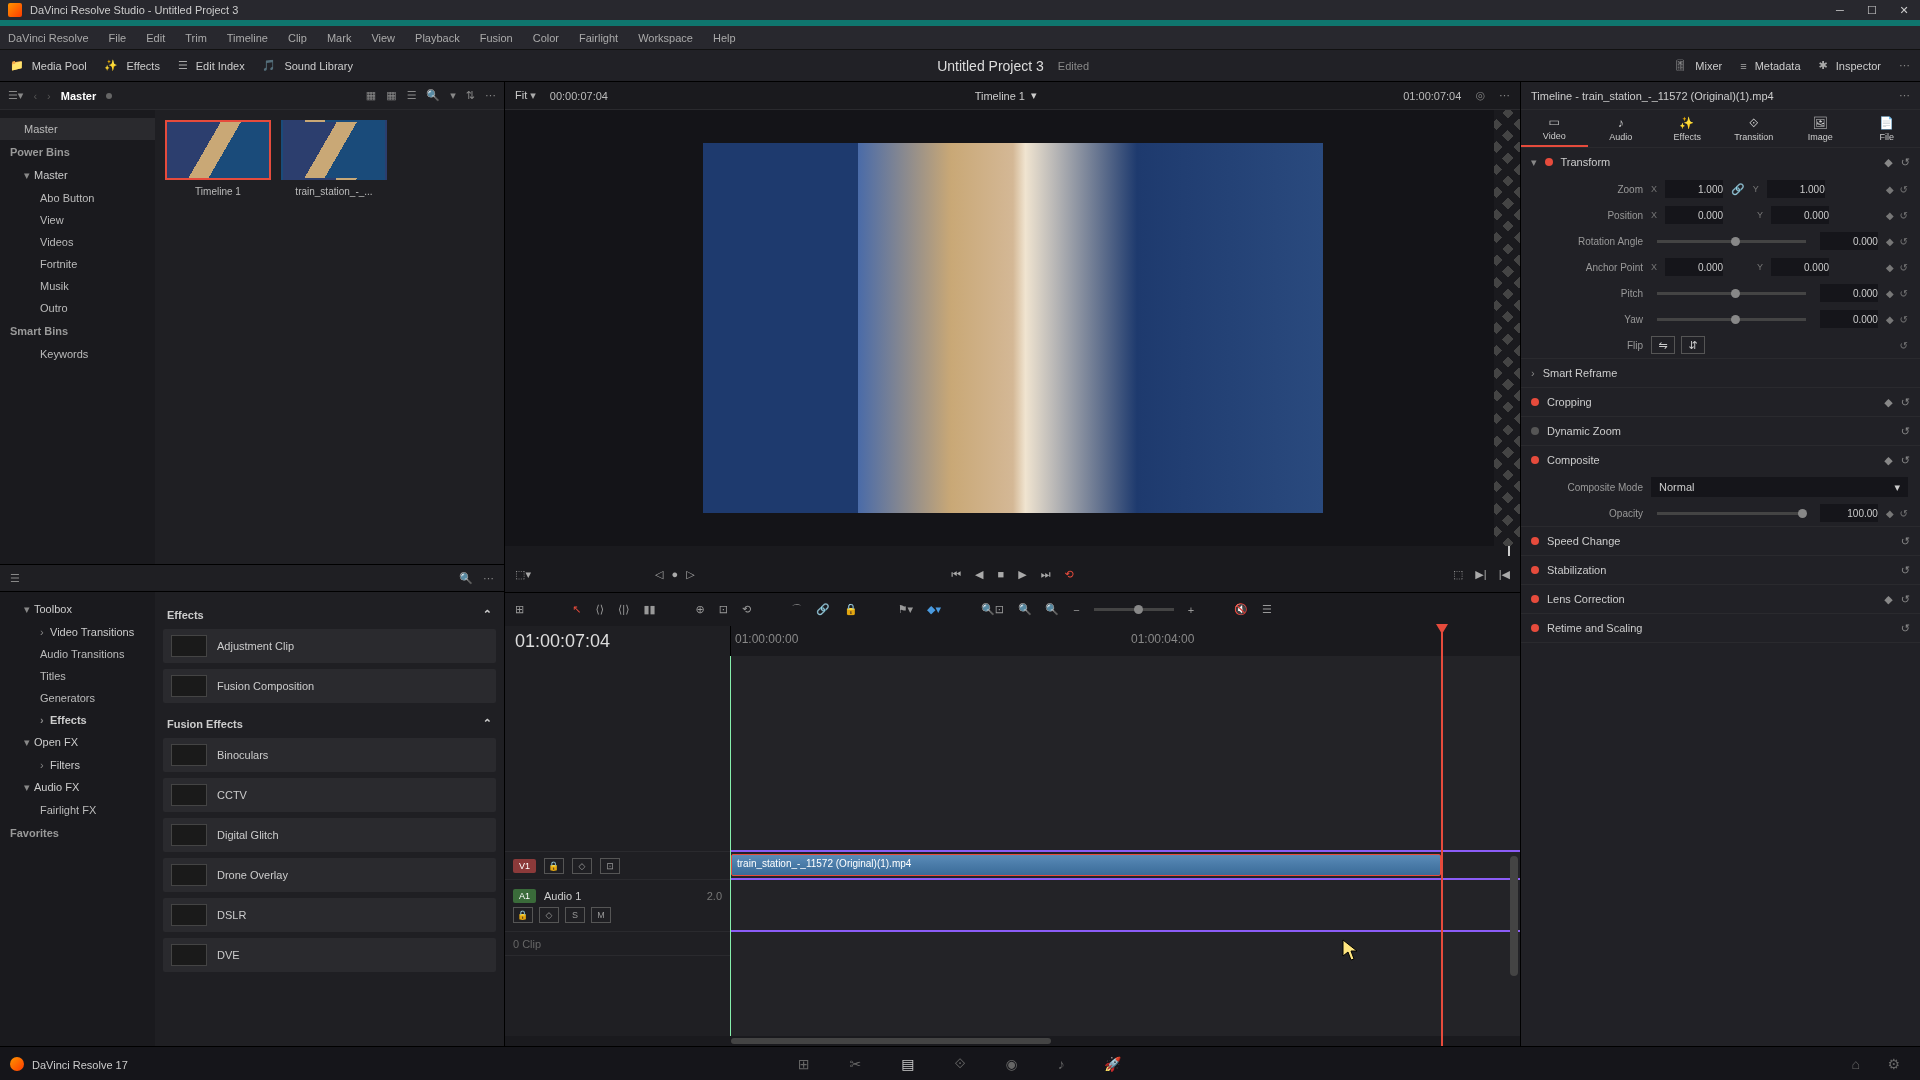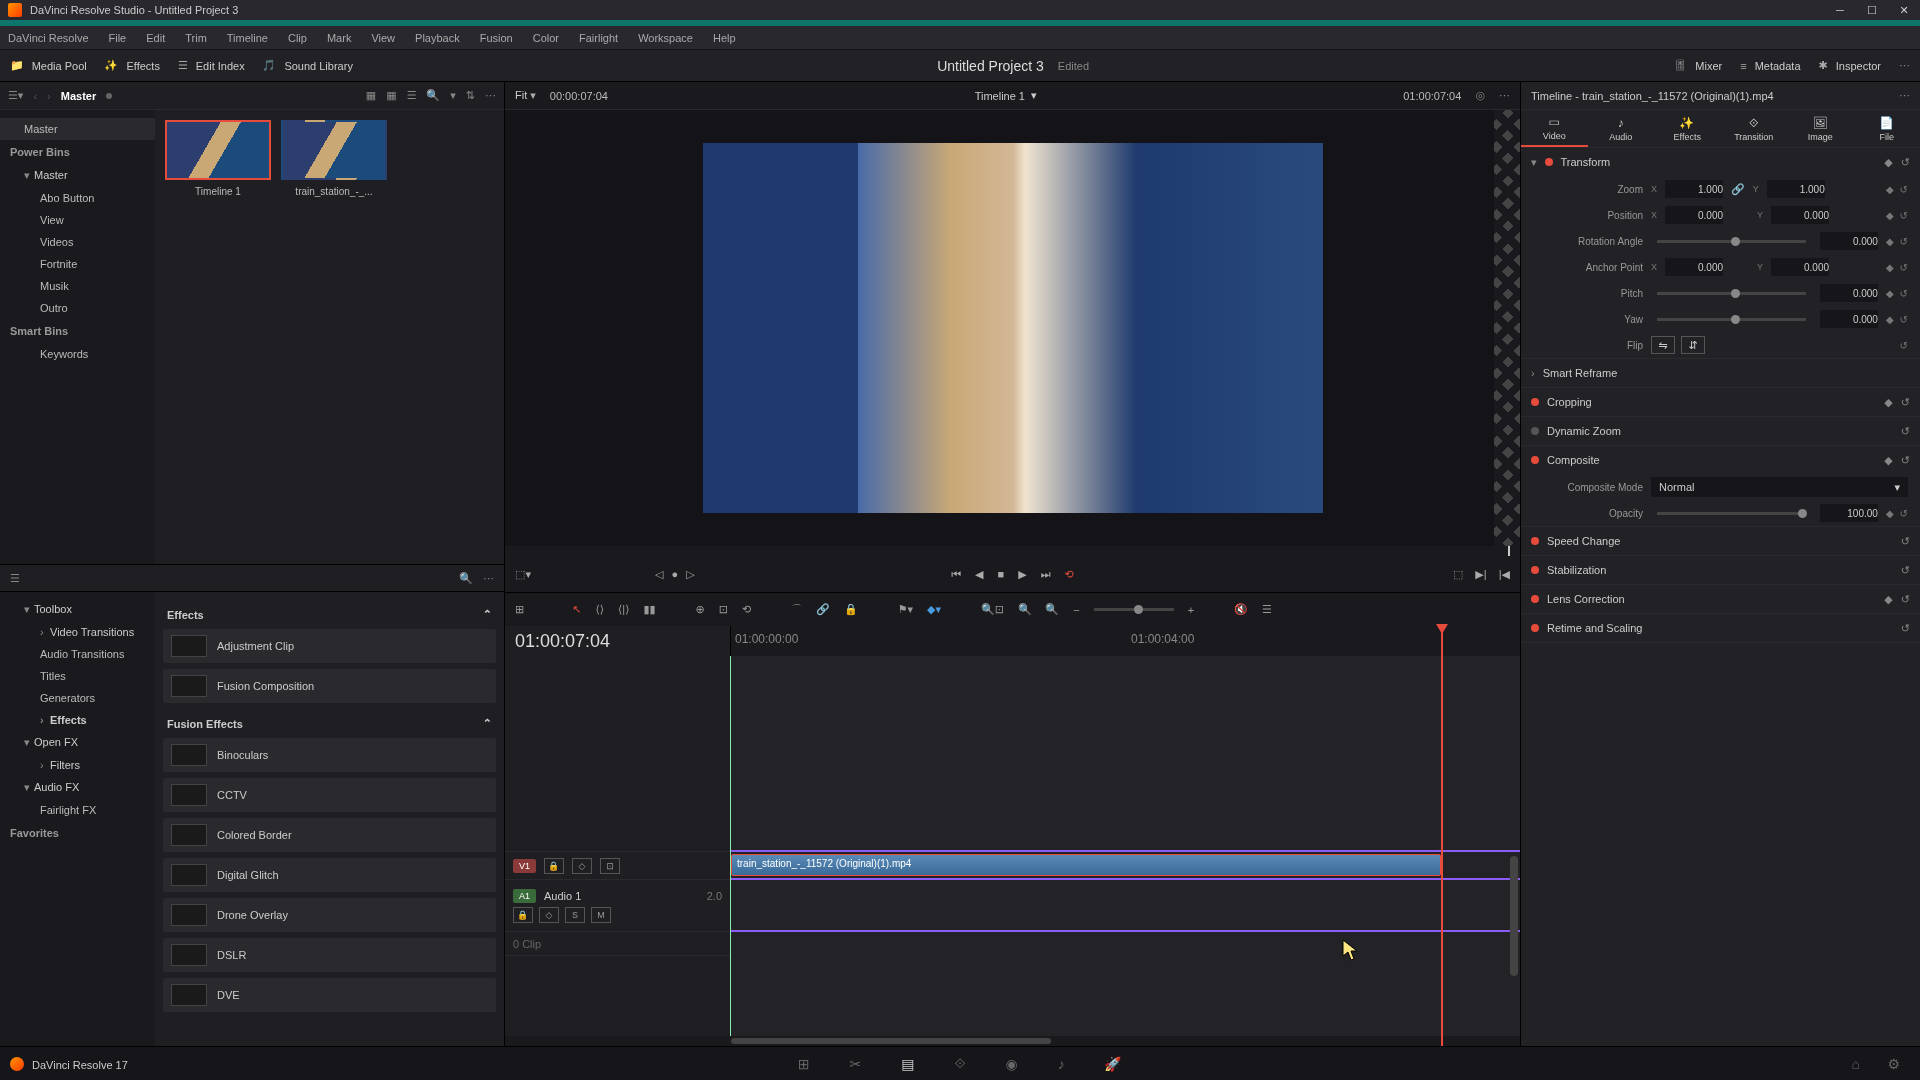--- a/index.html
+++ b/index.html
@@ -259,24 +259,20 @@
         <div class="eff-item">
             <div class="eff-thumb"></div>
             <span>Binoculars</span>
           </div>
         <div class="eff-item">
             <div class="eff-thumb"></div>
             <span>CCTV</span>
           </div>
         <div class="eff-item">
             <div class="eff-thumb"></div>
-            <span>Colored Border</span>
-          </div>
-        <div class="eff-item">
-            <div class="eff-thumb"></div>
             <span>Digital Glitch</span>
           </div>
         <div class="eff-item">
             <div class="eff-thumb"></div>
             <span>Drone Overlay</span>
           </div>
         <div class="eff-item">
             <div class="eff-thumb"></div>
             <span>DSLR</span>
           </div>

